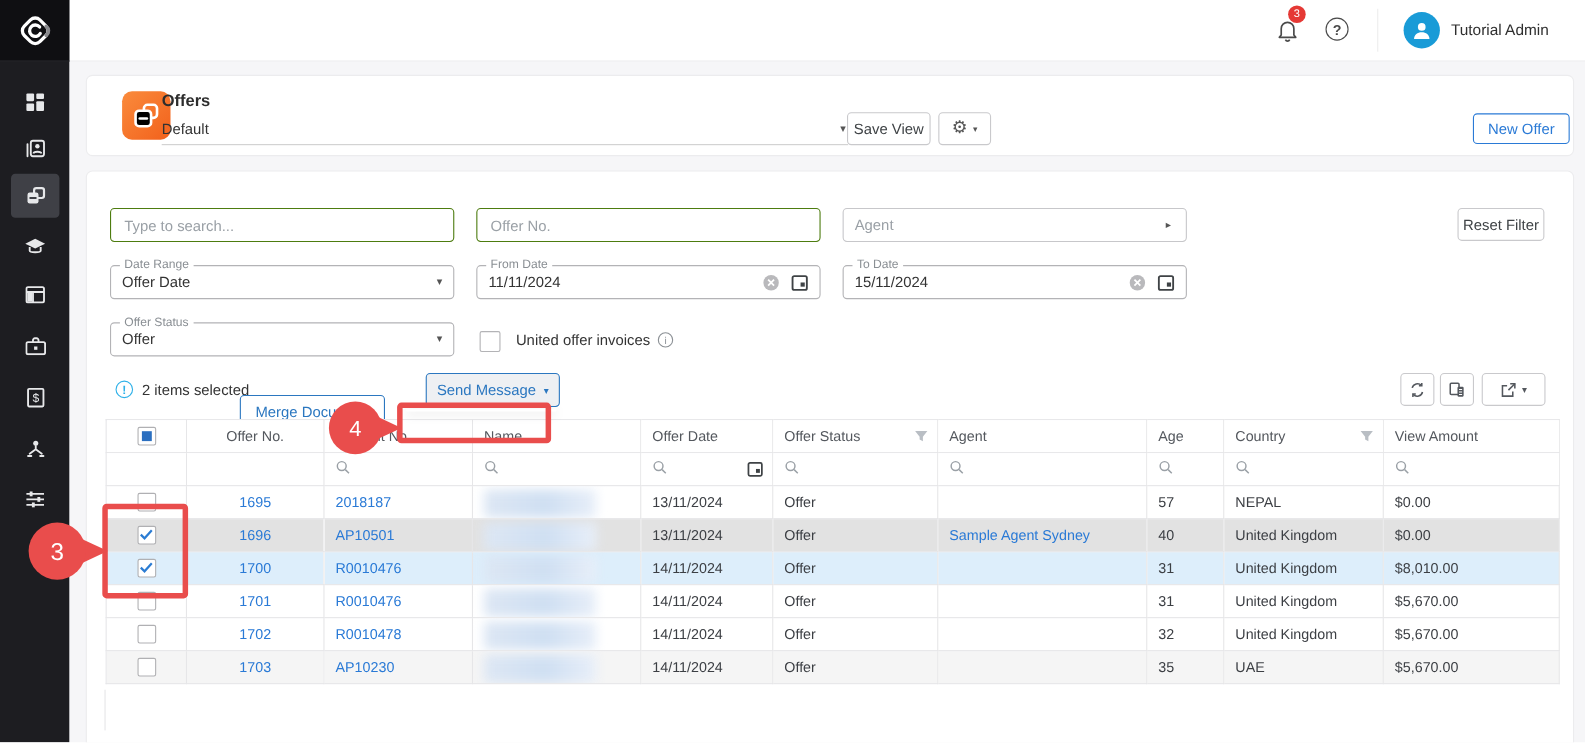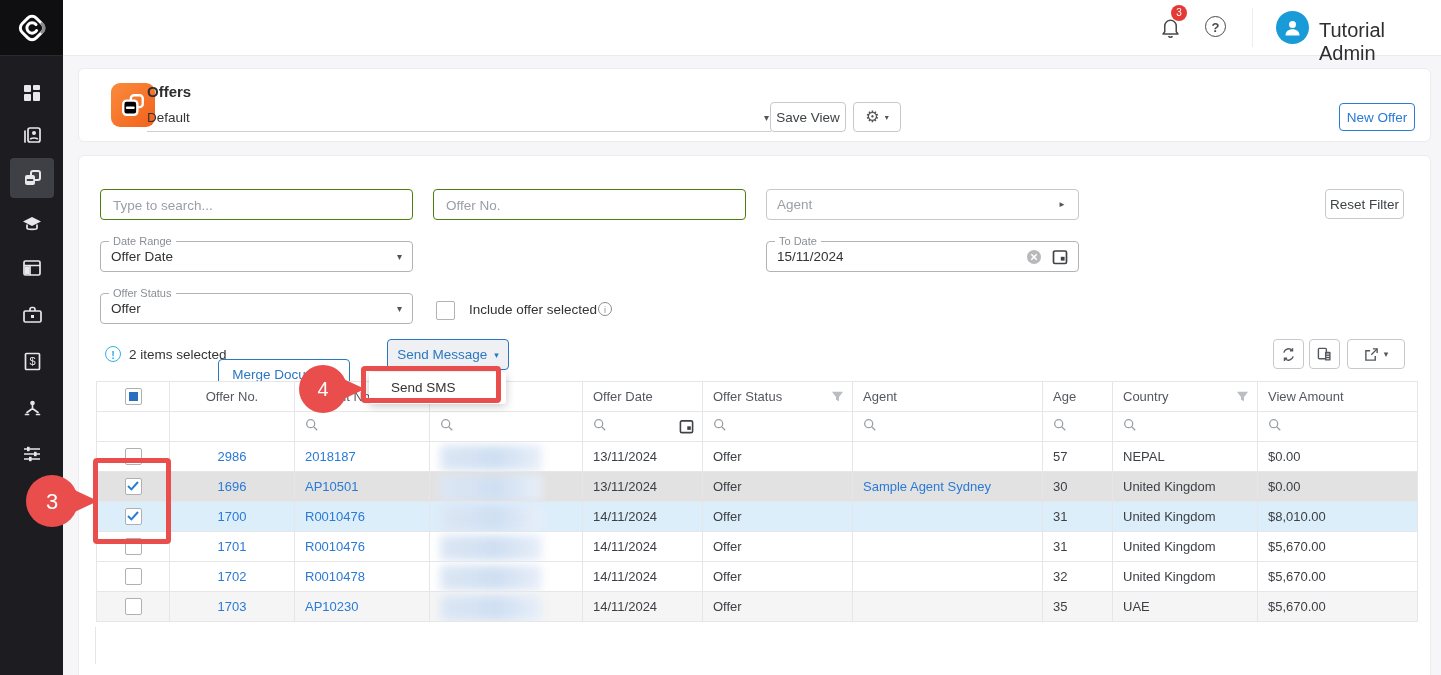--- a/index.html
+++ b/index.html
@@ -23,40 +23,40 @@
         color:#444;width:290px;}
   .search-box input::placeholder{color:#9aa0a6;}
   .bell{position:absolute;left:1096px;top:15px;width:24px;height:26px;}
   .badge{position:absolute;left:1108px;top:5px;min-width:16px;height:16px;border-radius:8px;background:#e53935;
         color:#fff;font-size:10px;line-height:16px;text-align:center;padding:0 2px;box-sizing:border-box;}
   .help{position:absolute;left:1142px;top:16px;width:21px;height:21px;border:1.6px solid #4a4a4a;border-radius:50%;
         color:#4a4a4a;font-size:13px;font-weight:700;text-align:center;line-height:21px;box-sizing:border-box;}
   .tb-divider{position:absolute;left:1189px;top:8px;width:1px;height:39px;background:#ededed;}
   .avatar{position:absolute;left:1213px;top:11px;width:33px;height:33px;border-radius:50%;background:#199bd7;
         display:flex;align-items:center;justify-content:center;}
-  .user-name{position:absolute;left:1256px;top:19px;font-size:20px;color:#2f2f2f;}
+  .user-name{position:absolute;left:1256px;top:19px;font-size:14px;color:#2f2f2f;}
   
   .card{position:absolute;background:#fff;border:1px solid #ececee;border-radius:6px;box-sizing:border-box;}
   .card1{left:78px;top:68px;width:1353px;height:74px;}
   .card2{left:78px;top:155px;width:1353px;height:530px;}
   
   .app-icon{position:absolute;left:32px;top:14px;width:44px;height:44px;border-radius:9px;
         background:linear-gradient(135deg,#fa8b3c,#f2611c);display:flex;align-items:center;justify-content:center;}
   .card1-title{position:absolute;left:68px;top:14px;font-size:15px;font-weight:700;color:#2d2d2d;}
   .view-select{position:absolute;left:68px;top:35px;width:624px;height:27px;border-bottom:1px solid #cfcfcf;
         font-size:13.5px;color:#333;line-height:27px;}
   .view-select .caret{position:absolute;right:2px;top:0;font-size:10px;color:#555;}
   .pin{position:absolute;left:712px;top:36px;}
   .btn{display:flex;align-items:center;justify-content:center;border:1px solid #c9c9cc;border-radius:4px;
         background:#fff;font-size:13.5px;color:#3f4346;box-sizing:border-box;cursor:default;}
   .save-view{position:absolute;left:691px;top:33px;width:76px;height:30px;}
   .gear-btn{position:absolute;left:774px;top:33px;width:48px;height:30px;gap:5px;}
   .gear-btn .g{font-size:16px;color:#555;line-height:1;}
   .gear-btn .c{font-size:8px;color:#555;}
-  .new-offer{position:absolute;left:1260px;top:34px;width:76px;height:28px;border:1px solid #2a7ad6;color:#2a7ad6;}
+  .new-offer{position:absolute;left:1260px;top:34px;width:88px;height:28px;border:1px solid #2a7ad6;color:#2a7ad6;}
   
   .t-input{position:absolute;height:31px;border:1px solid #4d7c0f;border-radius:4px;box-sizing:border-box;background:#fff;}
   .t-input input{border:none;outline:none;background:transparent;width:92%;height:27px;margin:1px 0 0 10px;
         font:13.5px "Liberation Sans",sans-serif;color:#444;}
   .t-input input::placeholder{color:#9aa0a6;}
   .fset{position:absolute;height:31px;border:1px solid #b3b3b6;border-radius:4px;box-sizing:border-box;background:#fff;}
   .fset .lab{position:absolute;left:8px;top:-7px;background:#fff;padding:0 4px;font-size:11px;color:#8a8f94;}
   .fset .val{position:absolute;left:10px;top:0;line-height:29px;font-size:13.5px;color:#333;}
   .fset .caret{position:absolute;right:10px;top:0;line-height:29px;font-size:10px;color:#555;}
   .fset .caret-r{position:absolute;right:12px;top:0;line-height:29px;font-size:8px;color:#555;}
@@ -245,20 +245,36 @@
       <span class="val ph">Agent</span>
       <span class="caret-r">►</span>
     </div>
     <div class="btn reset-btn">Reset Filter</div>
 
     <div class="fset" style="left:21px;top:85px;width:313px;">
       <span class="lab">Date Range</span>
       <span class="val">Offer Date</span>
       <span class="caret">▾</span>
     </div>
+    <div class="fset" style="left:354px;top:85px;width:313px;">
+      <span class="lab">From Date</span>
+      <span class="val">11/11/2024</span>
+      <span class="ic-right1">
+        <svg width="16" height="16" viewBox="0 0 16 16">
+            <circle cx="8" cy="8" r="7" fill="#b9b9bc"></circle>
+            <path d="M5.3 5.3l5.4 5.4M10.7 5.3l-5.4 5.4" stroke="#fff" stroke-width="1.6"></path>
+          </svg>
+      </span>
+      <span class="ic-right0">
+        <svg width="16" height="16" viewBox="0 0 16 16">
+            <rect x="1.5" y="2" width="13" height="12.5" rx="1.5" fill="none" stroke="#3f4346" stroke-width="1.7"></rect>
+            <rect x="8.8" y="7.8" width="3.8" height="3.8" fill="#3f4346"></rect>
+          </svg>
+      </span>
+    </div>
     <div class="fset" style="left:687px;top:85px;width:313px;text-align:center;">
       <span class="lab">To Date</span>
       <span class="val">15/11/2024</span>
       <span class="ic-right1">
         <svg width="16" height="16" viewBox="0 0 16 16">
             <circle cx="8" cy="8" r="7" fill="#b9b9bc"></circle>
             <path d="M5.3 5.3l5.4 5.4M10.7 5.3l-5.4 5.4" stroke="#fff" stroke-width="1.6"></path>
           </svg>
       </span>
       <span class="ic-right0">
@@ -268,21 +284,21 @@
           </svg>
       </span>
     </div>
 
     <div class="fset" style="left:21px;top:137px;width:313px;">
       <span class="lab">Offer Status</span>
       <span class="val">Offer</span>
       <span class="caret">▾</span>
     </div>
     <div class="inv-cb"></div>
-    <div class="inv-label">Include offer selected</div>
+    <div class="inv-label">United offer invoices</div>
     <div class="info-i">i</div>
 
     <div class="sel-icon">!</div>
     <div class="sel-text">2 items selected</div>
     <div class="btn merge-btn">Merge Document</div>
     <div class="btn send-btn">
       <span>Send Message</span>
       <span class="c">▾</span>
     </div>
     <div class="icon-btn" style="left:1194px;width:31px;">
@@ -303,21 +319,20 @@
     <div class="icon-btn" style="left:1268px;width:58px;">
       <svg width="15" height="15" viewBox="0 0 16 16" fill="none" stroke="#54585e" stroke-width="1.5">
         <path d="M9.5 2h4.5v4.5"></path>
           <path d="M14 2L7.8 8.2"></path>
           <path d="M12 9.5V14H2V4h4.5"></path>
       </svg>
       <span style="font-size:9px;color:#54585e;">▾</span>
     </div>
 
     <div class="menu" id="send-menu">
-        <div class="menu-item">Send SMS</div>
       </div>
 
     <div class="table-wrap">
       <table class="grid" id="offers-table">
           <colgroup>
             <col style="width:73px">
             <col style="width:125px">
             <col style="width:135px">
             <col style="width:153px">
             <col style="width:120px">
@@ -384,21 +399,21 @@
                   <circle cx="6.5" cy="6.5" r="4.6" fill="none" stroke="#9aa0a6" stroke-width="1.5"></circle>
                   <path d="M10.2 10.2L14 14" stroke="#9aa0a6" stroke-width="1.5"></path>
                 </svg></td>
             </tr>
           </thead>
           <tbody>
             <tr class="">
               <td class="ctr">
                 <div class="cb"></div>
               </td>
-              <td class="ctr"><span class="link">2986</span></td>
+              <td class="ctr"><span class="link">1695</span></td>
               <td><span class="link">2018187</span></td>
               <td>
                 <div class="blur-b"></div>
               </td>
               <td><span>13/11/2024</span></td>
               <td><span>Offer</span></td>
               <td><span></span></td>
               <td><span>57</span></td>
               <td><span>NEPAL</span></td>
               <td><span>$0.00</span></td>
@@ -412,21 +427,21 @@
                 </div>
               </td>
               <td class="ctr"><span class="link">1696</span></td>
               <td><span class="link">AP10501</span></td>
               <td>
                 <div class="blur-b"></div>
               </td>
               <td><span>13/11/2024</span></td>
               <td><span>Offer</span></td>
               <td><span class="link">Sample Agent Sydney</span></td>
-              <td><span>30</span></td>
+              <td><span>40</span></td>
               <td><span>United Kingdom</span></td>
               <td><span>$0.00</span></td>
             </tr>
             <tr class="blue">
               <td class="ctr">
                 <div class="cb checked">
                   <svg width="12" height="10" viewBox="0 0 12 10">
                     <path d="M1 5l3.4 3.4L11 1" stroke="#2b7cd3" stroke-width="2" fill="none"></path>
                   </svg>
                 </div>

